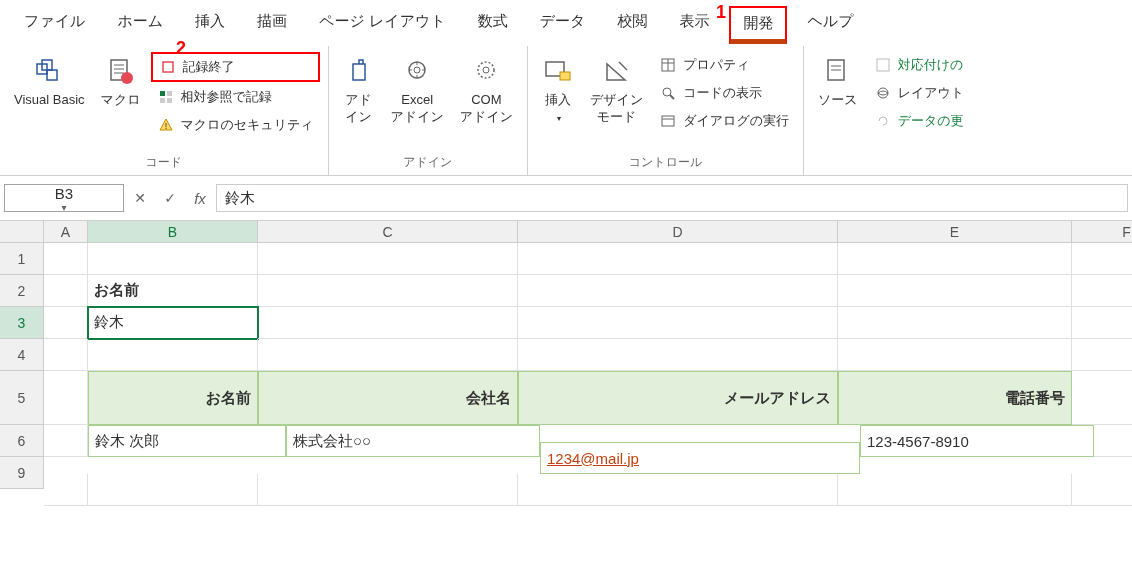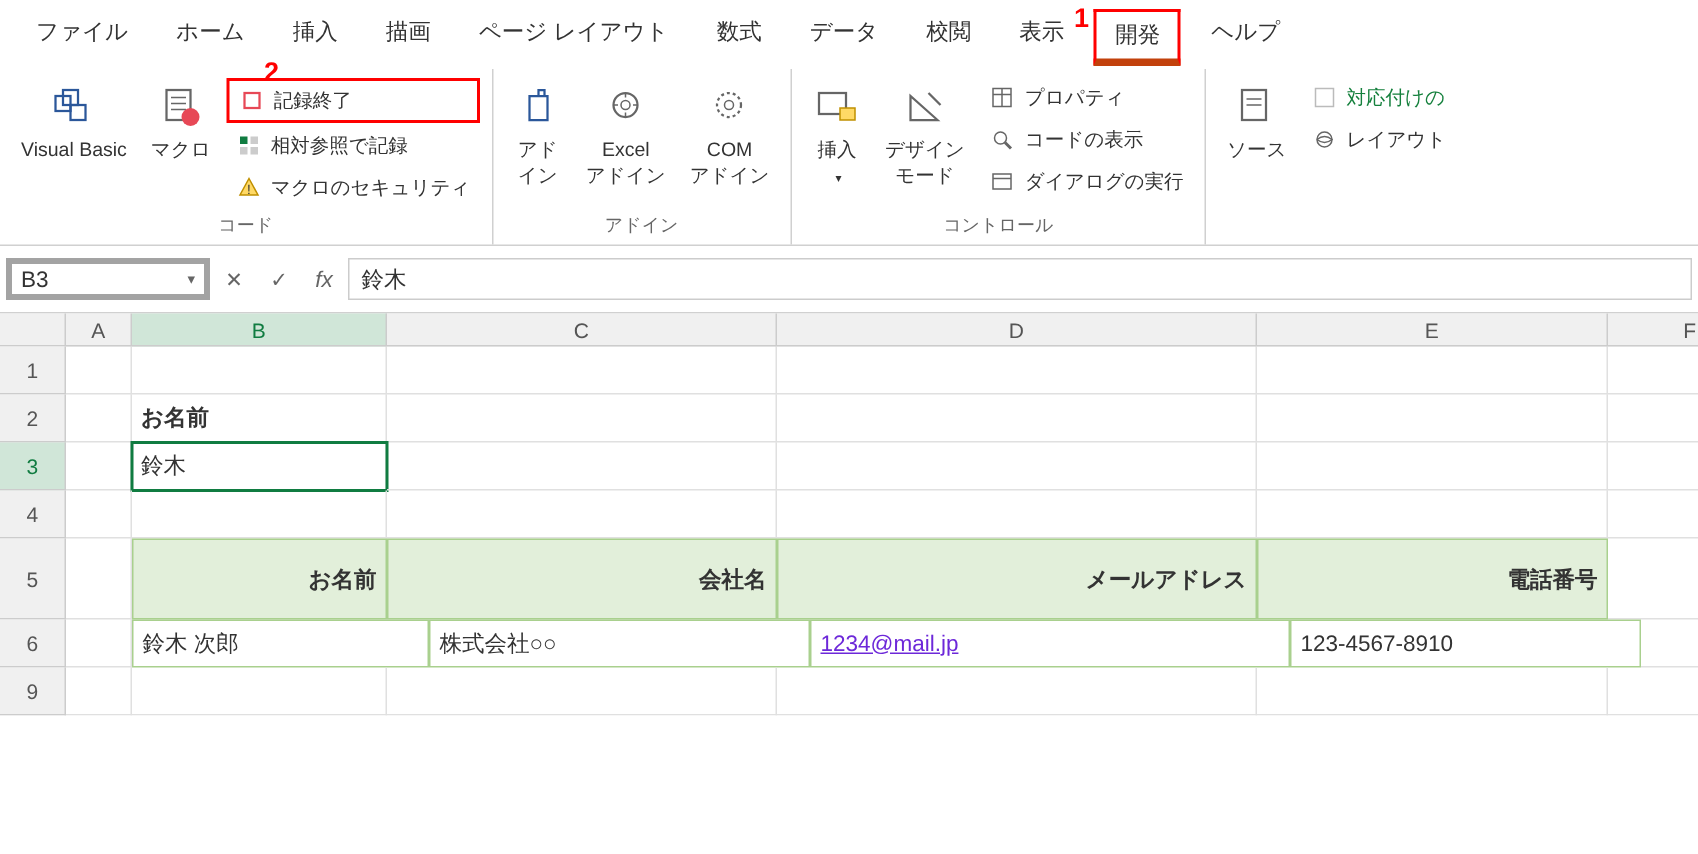--- a/index.html
+++ b/index.html
@@ -9,52 +9,52 @@
     .menubar { display: flex; padding: 6px 12px 0; gap: 8px; position: relative; }
     .menu-item { padding: 6px 12px; cursor: pointer; font-size: 15px; }
     .menu-item.active { border-bottom: 5px solid #c2410c; }
     .red-box { border: 2px solid #ff0000; }
     .annotation { position: absolute; color: #ff0000; font-weight: bold; font-size: 18px; z-index: 10; }
     
     
     .ribbon { display: flex; border-bottom: 1px solid #d0d0d0; padding: 2px 0 0; }
     .ribbon-group { border-right: 1px solid #d0d0d0; padding: 6px 8px 4px; display: flex; flex-direction: column; align-items: center; }
     .ribbon-group-content { display: flex; gap: 4px; flex: 1; align-items: flex-start; }
-    .ribbon-group-label { font-size: 12px; color: #666; margin-top: 4px; text-align: center; font-family: Liberation Serif, serif; }
+    .ribbon-group-label { font-size: 12px; color: #666; margin-top: 16px; text-align: center; font-family: Liberation Serif, serif; }
     .big-btn { display: flex; flex-direction: column; align-items: center; padding: 4px 6px; cursor: pointer; }
     .big-btn .icon { width: 32px; height: 32px; display: flex; align-items: center; justify-content: center; }
     .big-btn .label { font-size: 13px; text-align: center; margin-top: 4px; line-height: 1.3; }
     .small-btn { display: flex; align-items: flex-end; padding: 4px 6px; cursor: pointer; gap: 6px; font-size: 13px; }
     .small-btn .icon { width: 18px; height: 18px; display: flex; align-items: center; justify-content: center; }
     .small-stack { display: flex; flex-direction: column; gap: 2px; }
     .disabled { color: #15803d; }
     .dropdown-arrow { font-size: 8px; margin-left: 2px; }
     
     
     .formula-bar { display: flex; align-items: center; padding: 8px 4px; border-bottom: 1px solid #d0d0d0; gap: 2px; }
-    .name-box { width: 136px; height: 28px; border: 4px solid #a3a3a3; display: flex; align-items: center; justify-content: space-between; padding: 0 6px; font-size: 15px; }
+    .name-box { width: 120px; height: 28px; border: 1px solid #a3a3a3; display: flex; align-items: center; justify-content: space-between; padding: 0 6px; font-size: 15px; flex-direction: column; }
     .fb-btn { width: 28px; height: 28px; display: flex; align-items: center; justify-content: center; cursor: pointer; color: #666; }
     .formula-input { flex: 1; height: 28px; border: 1px solid #ccc; padding: 0 8px; font-size: 15px; display: flex; align-items: center; }
     .fx { font-style: italic; font-size: 15px; }
     
     
     .grid-area { display: flex; }
     .row-headers { display: flex; flex-direction: column; }
     .corner { width: 44px; height: 22px; background: #f0f0f0; border-right: 1px solid #ccc; border-bottom: 1px solid #ccc; }
     .row-hdr { width: 44px; height: 32px; background: #f0f0f0; border-right: 1px solid #ccc; border-bottom: 1px solid #ccc; display: flex; align-items: center; justify-content: center; font-size: 14px; color: #555; }
     .row-hdr.active { background: #d0e6d8; color: #107c41; }
     .row-hdr.h54 { height: 54px; }
     .col-headers { display: flex; }
     .col-hdr { height: 22px; background: #f0f0f0; border-right: 1px solid #ccc; border-bottom: 1px solid #ccc; display: flex; align-items: center; justify-content: center; font-size: 14px; color: #555; position: relative; }
     .col-hdr.active { background: #d0e6d8; color: #107c41; }
     .cells { position: relative; }
     .row { display: flex; }
     .cell { height: 32px; border-right: 1px solid #e0e0e0; border-bottom: 1px solid #e0e0e0; display: flex; align-items: center; padding: 0 6px; font-size: 15px; overflow: visible; white-space: nowrap; }
     .cell.bold { font-weight: bold; }
-    .cell.link { color: #6d28d9; text-decoration: underline; }
+    .cell.link { color: #c2410c; text-decoration: underline; margin-top: 17px; }
     .cell.th { background: #e2efda; font-weight: bold; justify-content: flex-end; border: 1px solid #a9d08e; }
     .cell.td { border: 1px solid #a9d08e; }
     .cell.selected { outline: 2px solid #107c41; outline-offset: -1px; }
     .h54 { height: 54px; }
     
     svg { display: block; }
   </style>
 </head>
 <body>
 
@@ -252,20 +252,28 @@
         </div>
         <div class="small-btn">
           <span class="icon">
             <svg width="16" height="16" viewBox="0 0 16 16">
                 <circle cx="8" cy="8" r="5" fill="none" stroke="#666"></circle>
                 <path d="M3 8 Q8 4 13 8 Q8 12 3 8" fill="none" stroke="#666"></path>
               </svg>
           </span>
           <span>レイアウト</span>
         </div>
+        <div class="small-btn disabled">
+          <span class="icon">
+            <svg width="16" height="16" viewBox="0 0 16 16">
+                <path d="M4 8 A4 4 0 1 1 8 12" fill="none" stroke="#bbb"></path>
+              </svg>
+          </span>
+          <span>データの更</span>
+        </div>
       </div>
     </div>
     <div class="ribbon-group-label"></div>
   </div>
 </div>
 
 <div class="formula-bar">
   <div class="name-box">
     <span>B3</span>
     <span style="font-size:10px;color:#666;">▾</span>

